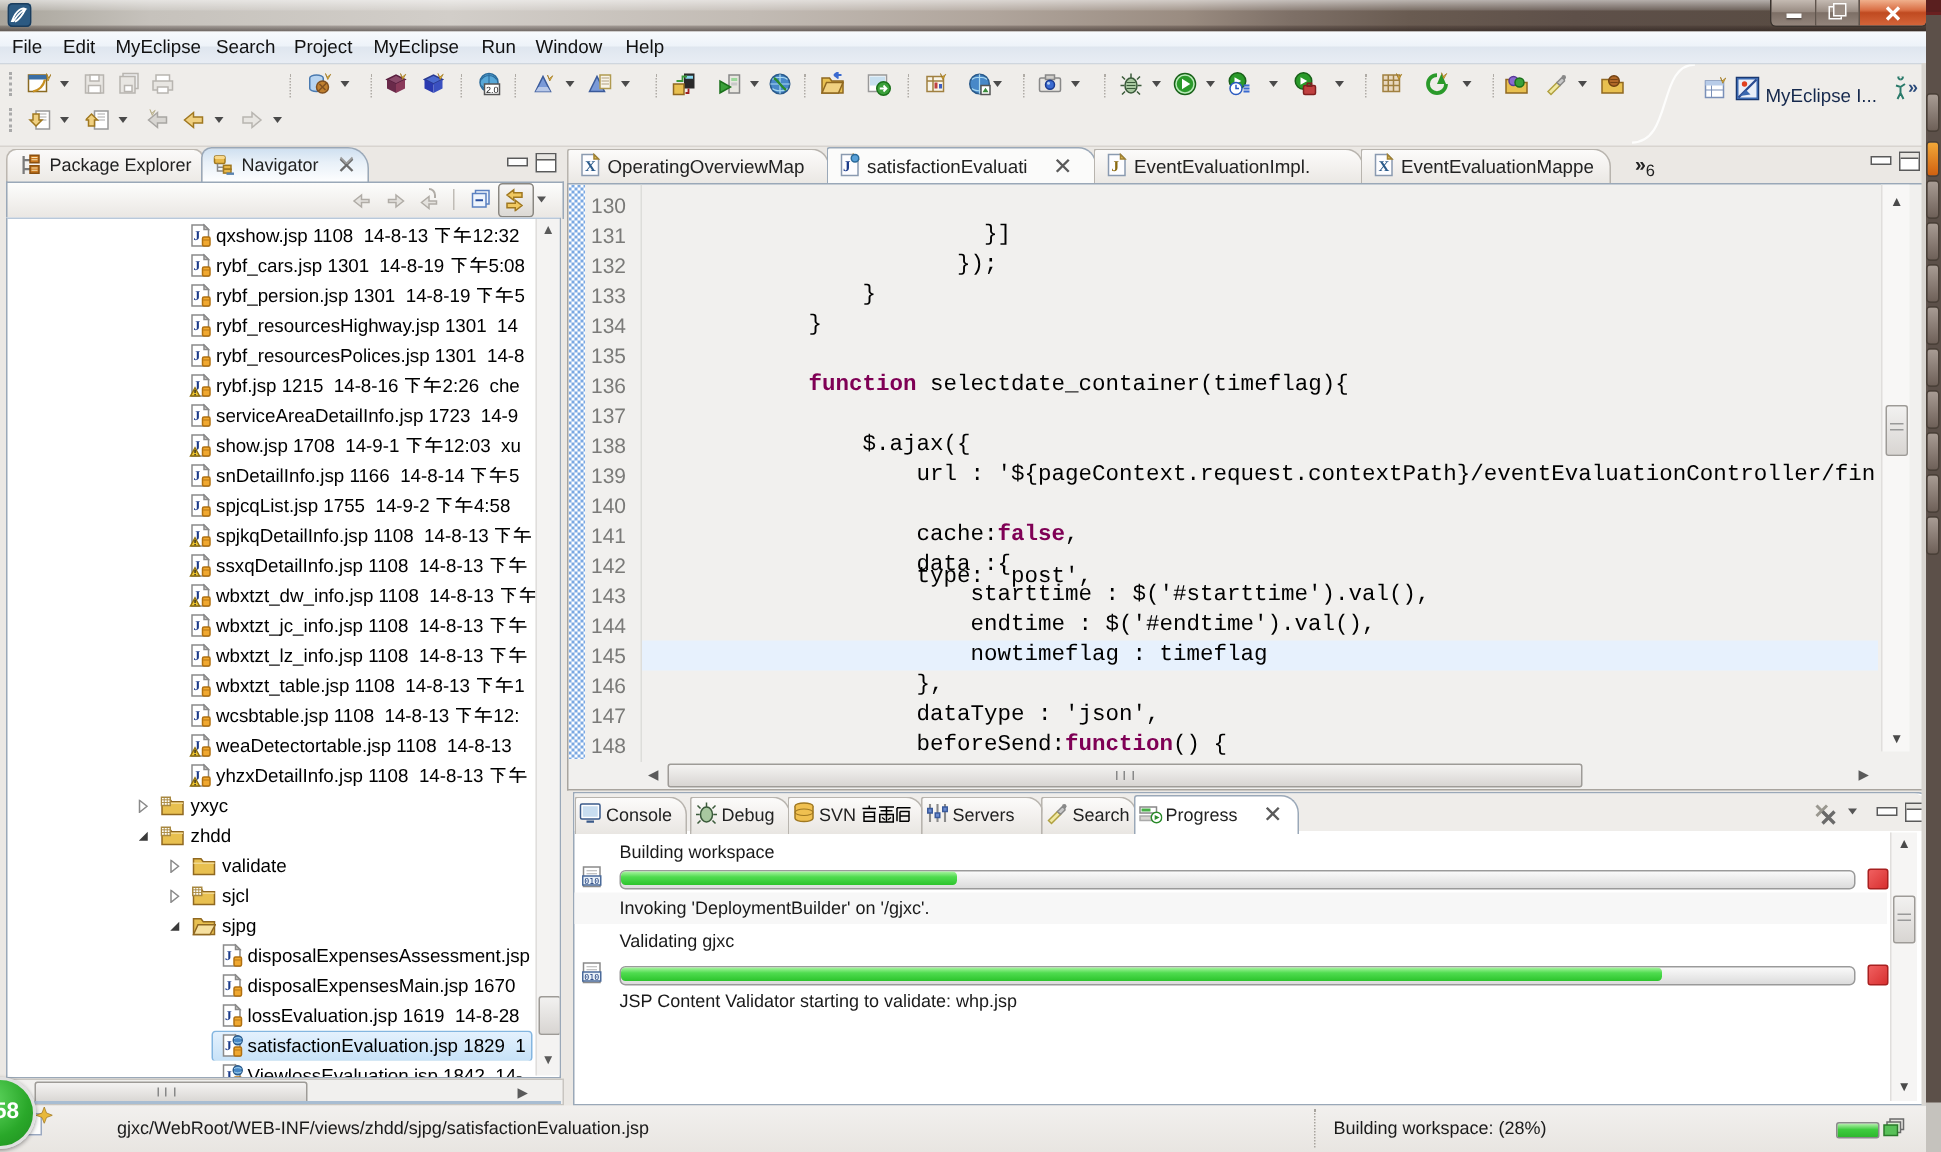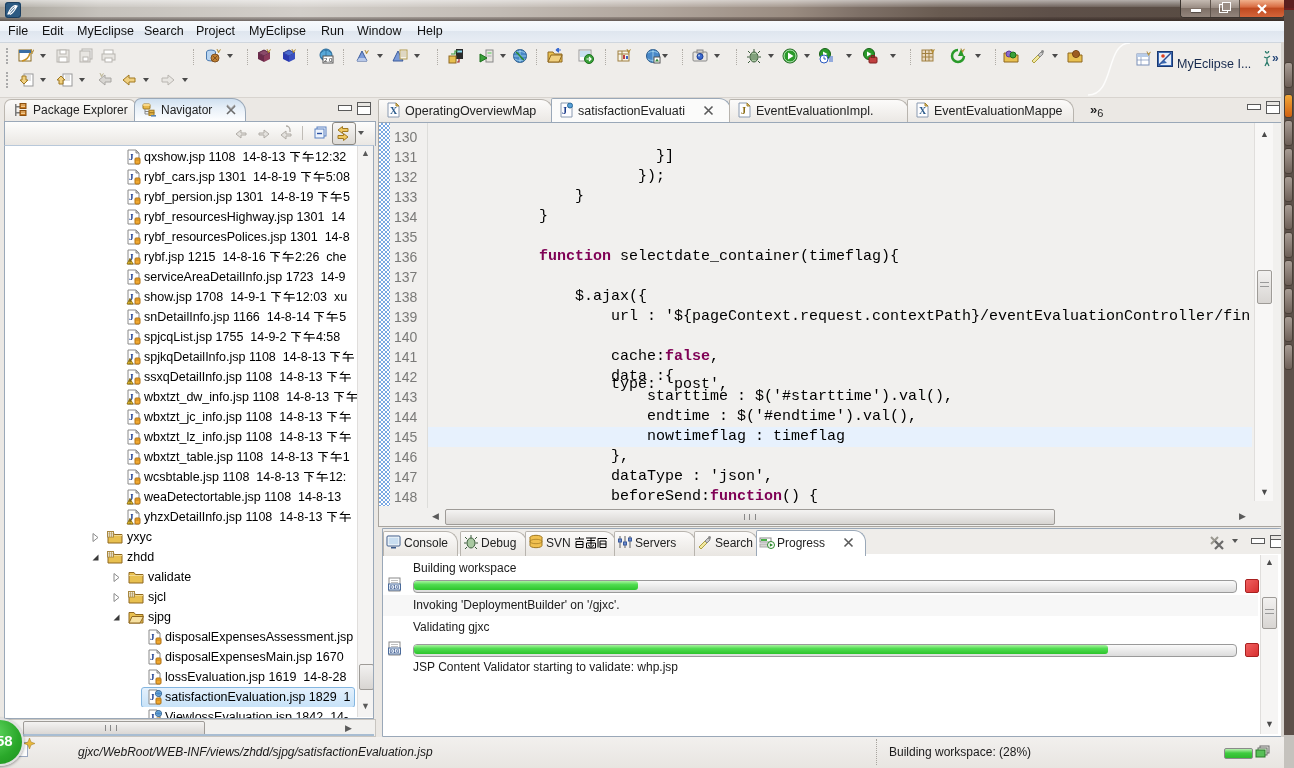--- a/index.html
+++ b/index.html
@@ -863,21 +863,21 @@
           <div class="abs" style="left:1px;top:42px;width:13px;height:30px;background:linear-gradient(to bottom,#f2f1f0,#d8d5d2);border:1px solid #9e9b97;border-radius:2px;">
             <div style="margin:11px 2px;border-top:1px solid #999;border-bottom:1px solid #999;height:3px;"></div>
           </div>
           <div class="abs" style="left:3px;top:165px;width:11px;height:9px;color:#4a4a4a;font-size:9px;line-height:9px;text-align:center;">▼</div>
         </div>
       </div>
     </div>
 </div>
 
 <div class="abs" id="statusbar" style="left:0;top:737px;width:1294px;height:31px;background:linear-gradient(to bottom,#f2f0ee,#e8e5e1);">
-  <div class="abs" style="left:78px;top:8px;font-size:12px;color:#1a1a1a;font-style:italic;">gjxc/WebRoot/WEB-INF/views/zhdd/sjpg/satisfactionEvaluation.jsp</div>
+  <div class="abs" style="left:78px;top:8px;font-size:12px;color:#1a1a1a;">gjxc/WebRoot/WEB-INF/views/zhdd/sjpg/satisfactionEvaluation.jsp</div>
   <div class="abs" style="left:876px;top:2px;width:0;height:26px;border-left:1px dotted #a8a49e;"></div>
   <div class="abs" style="left:889px;top:8px;font-size:12px;color:#1a1a1a;">Building workspace: (28%)</div>
   <div class="abs" style="left:1224px;top:11px;width:27px;height:9px;border:1px solid #8a8a8a;border-radius:2px;background:linear-gradient(to bottom,#b8f0b0,#3ecc3e 45%,#2eb82e);"></div>
   <svg class="abs" style="left:1255px;top:8px;" width="16" height="15" viewBox="0 0 16 15">
     <rect x="5" y="1" width="9" height="7" fill="#e8e6e2" stroke="#6a6a6a"></rect>
     <rect x="3" y="3" width="9" height="7" fill="#d8f0d0" stroke="#6a6a6a"></rect>
     <rect x="1" y="5" width="9" height="7" fill="#58c058" stroke="#2a7a2a"></rect>
   </svg>
 
   <div class="abs" style="left:17px;top:5px;width:9px;height:13px;background:#fdfdfd;border:1px solid #9aa8c0;"></div>

